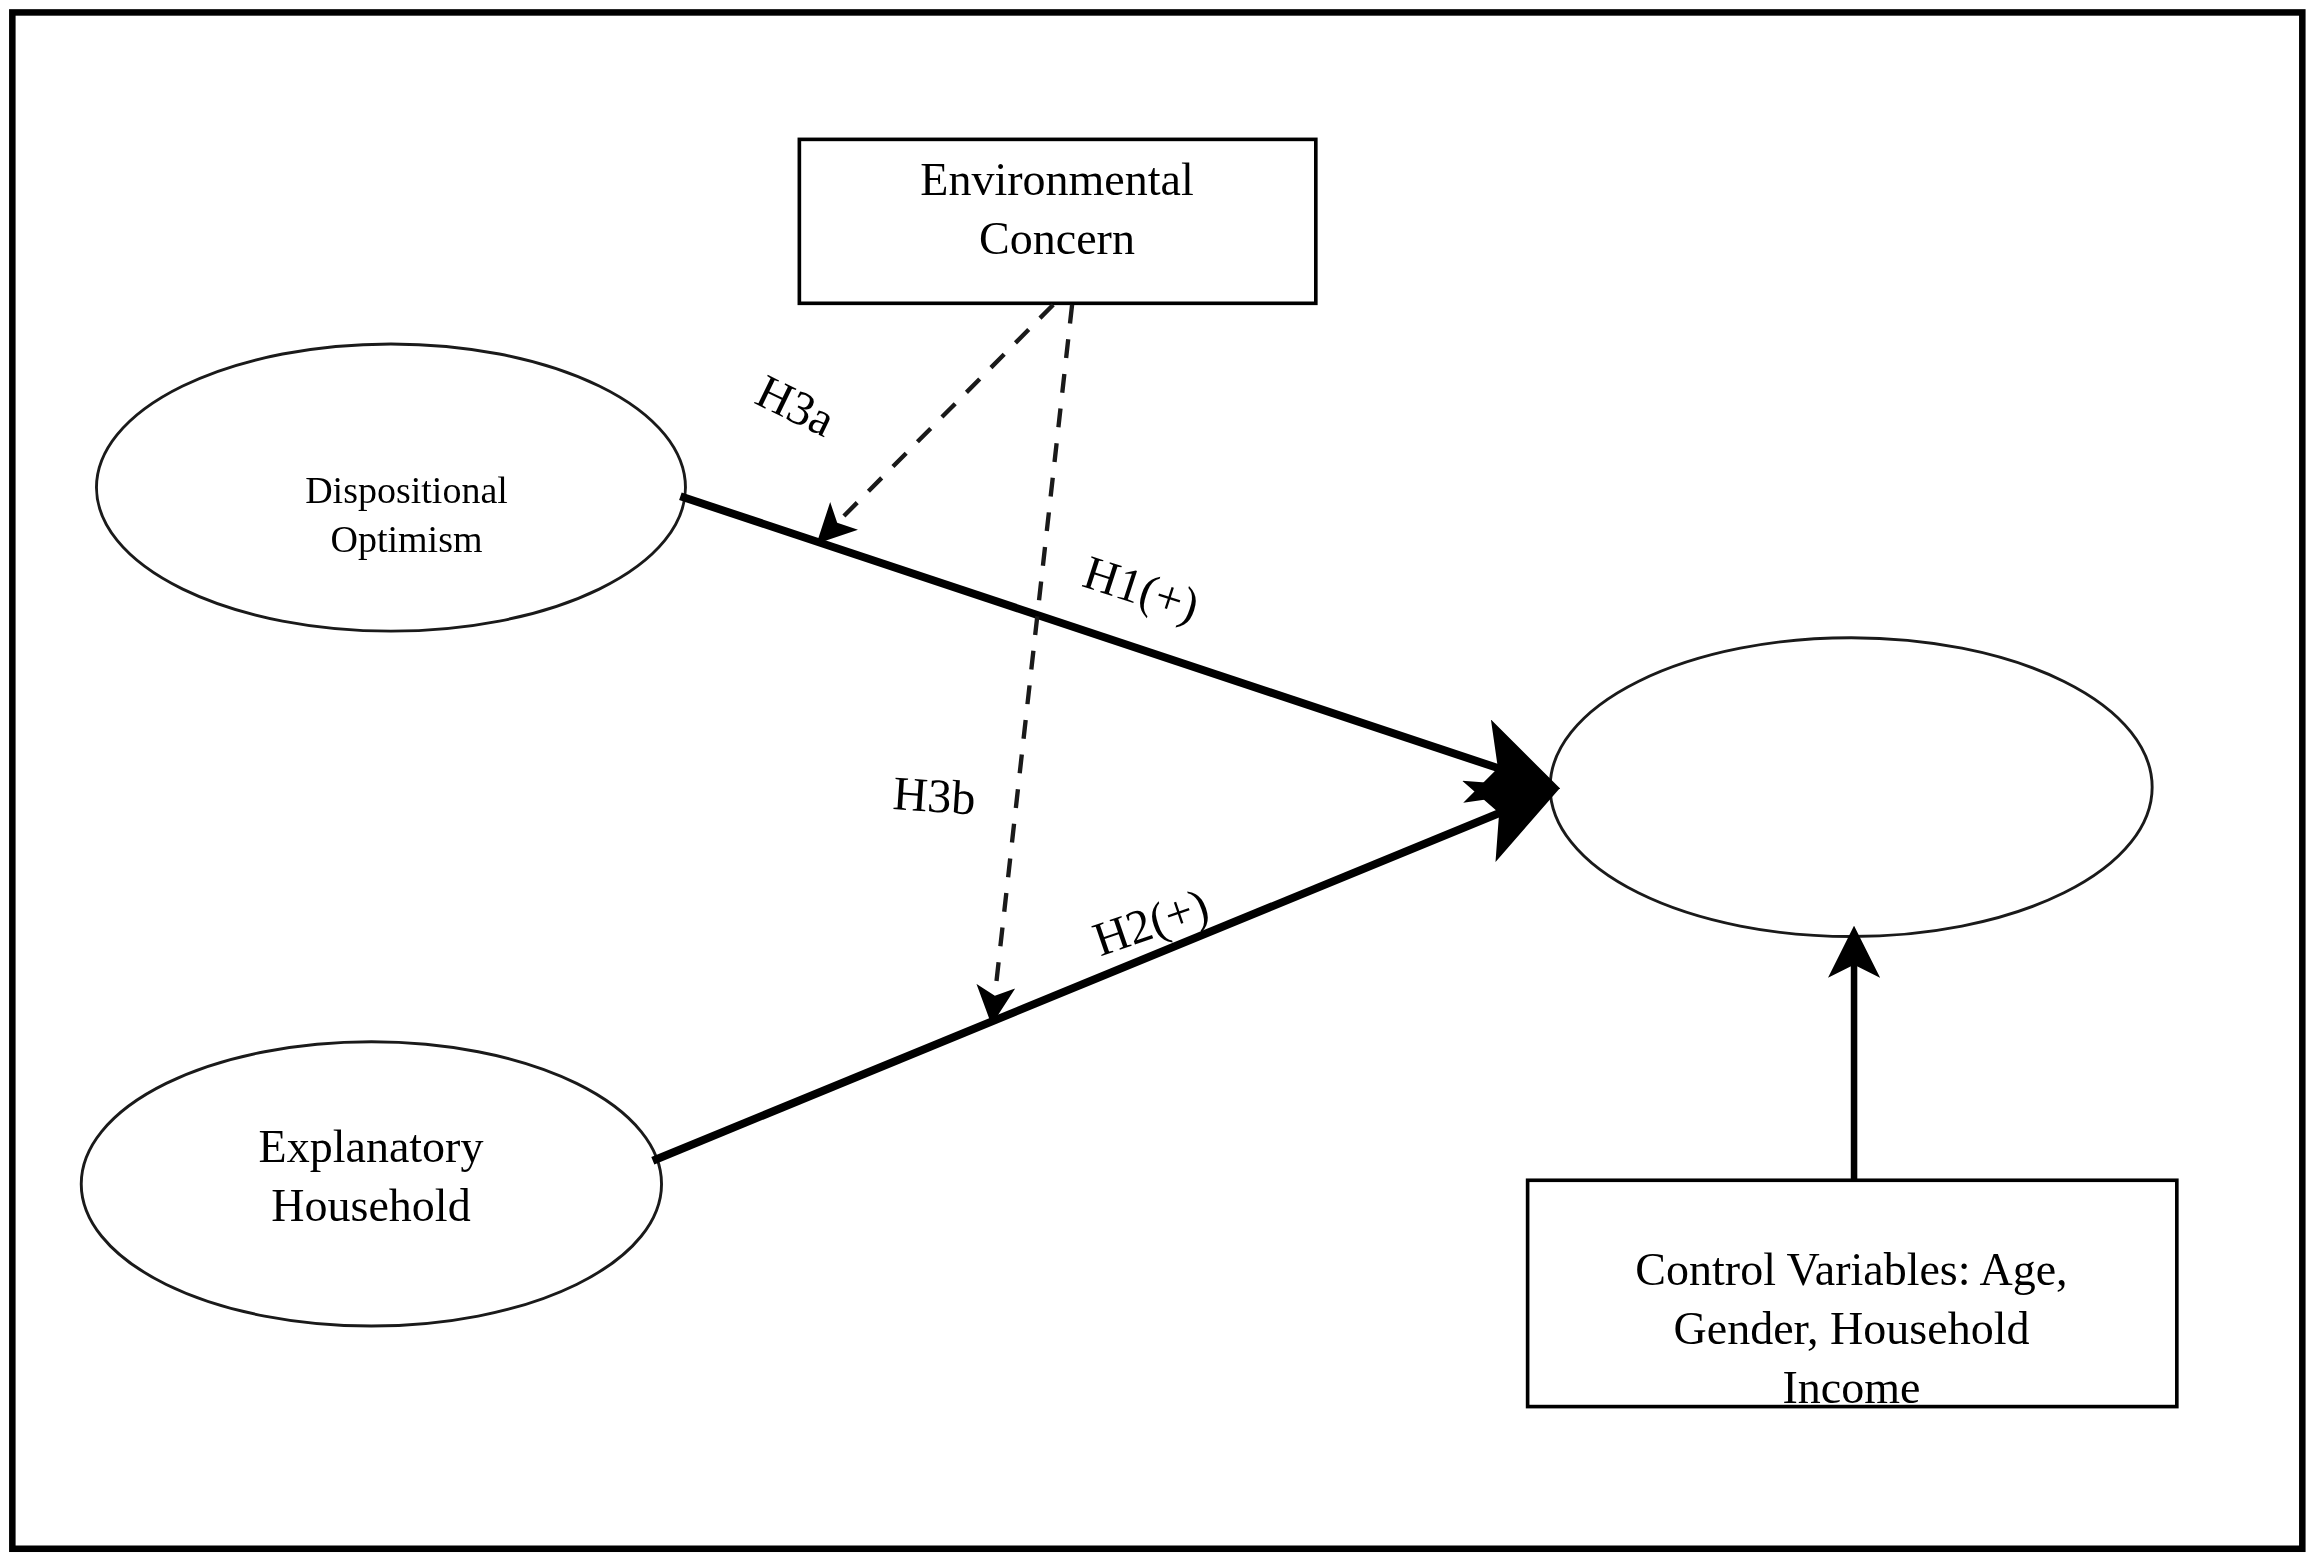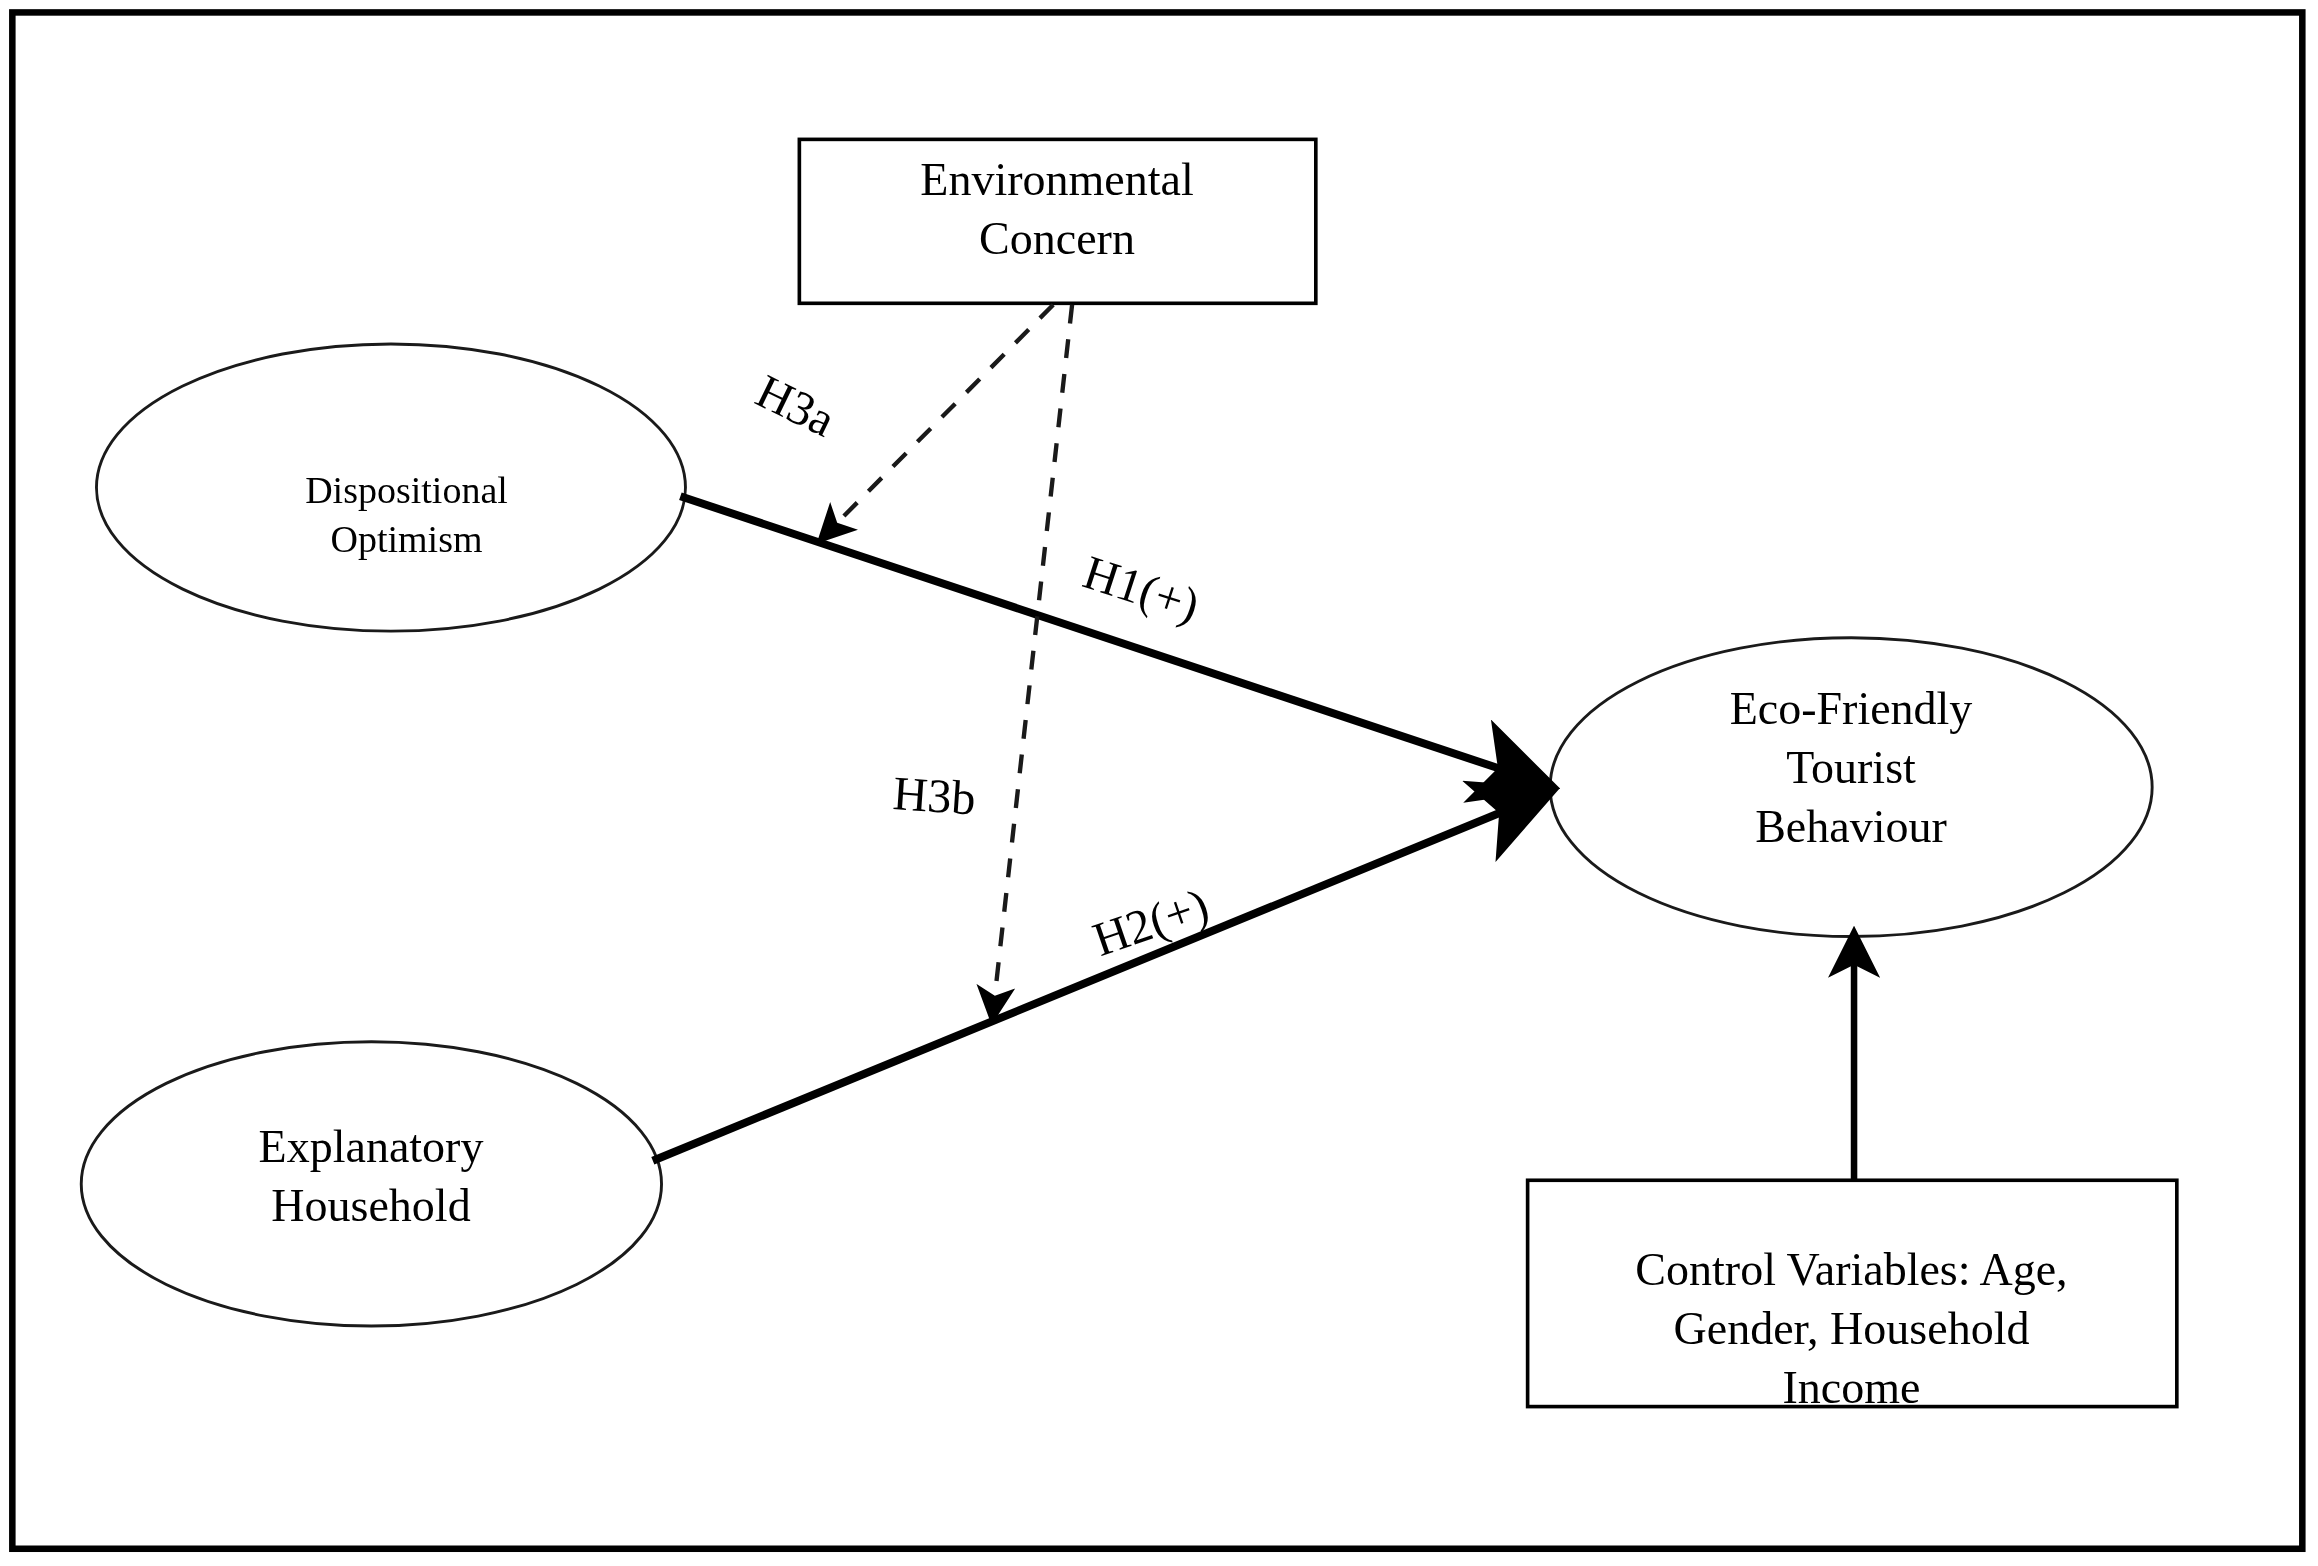--- a/index.html
+++ b/index.html
@@ -86,23 +86,20 @@
 
   <div class="node-text" style="left:799px; top:151px; width:516px; font-size:46px;">Environmental
 Concern</div>
 
   <div class="node-text" style="left:112px; top:422px; width:589px; font-size:38px;margin-top:44px;">Dispositional
 Optimism</div>
 
   <div class="node-text" style="left:81px; top:1118px; width:580px; font-size:46px;">Explanatory
 Household</div>
 
-  <div class="node-text" style="left:1550px; top:680px; width:602px; font-size:46px;">Eco-Friendly
-Tourist
-Behaviour</div>
 
   <div class="node-text" style="left:1527px; top:1197px; width:649px; font-size:46px;margin-top:44px;">Control Variables: Age,
 Gender, Household
 Income</div>
 
   <div class="edge-label" style="left:772px; top:363px; font-size:48px; transform:rotate(26deg); transform-origin:left top;">H3a</div>
 
   <div class="edge-label" style="left:1094px; top:544px; font-size:48px; transform:rotate(18deg); transform-origin:left top;">H1(+)</div>
 
   <div class="edge-label" style="left:895px; top:765px; font-size:48px; transform:rotate(4deg); transform-origin:left top;">H3b</div>

